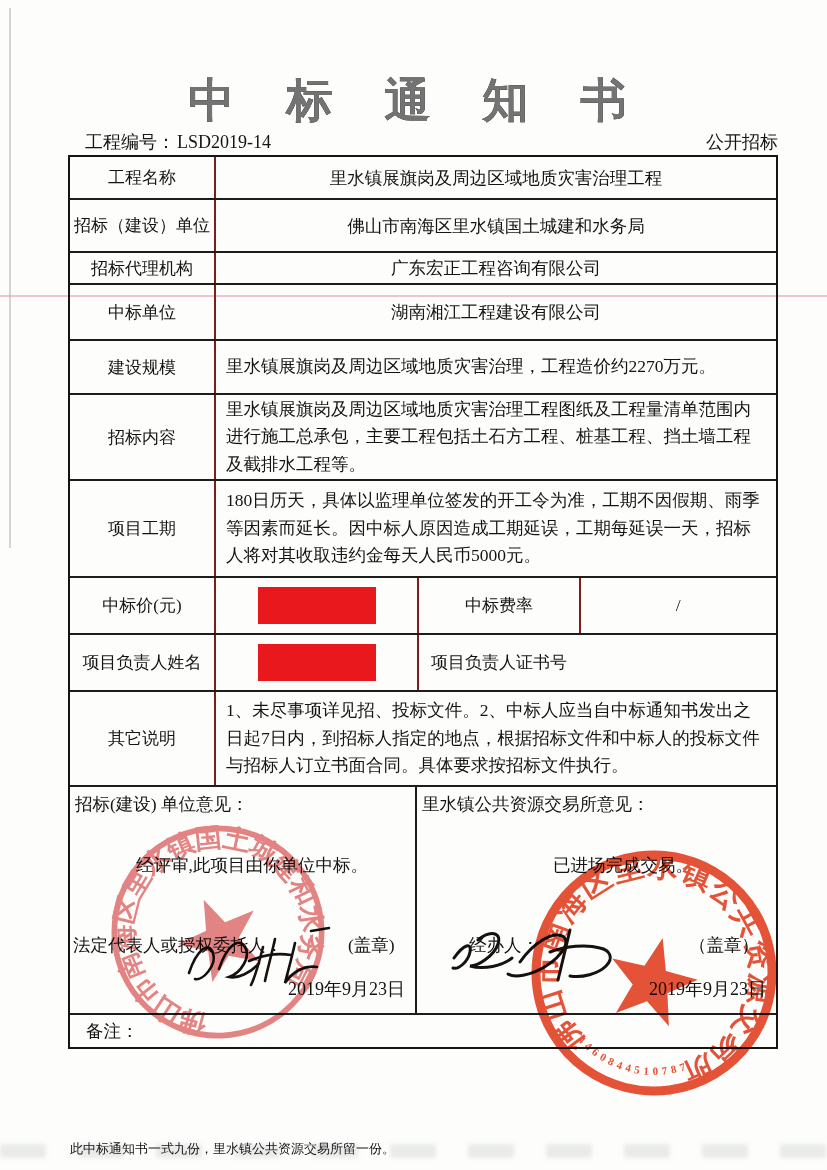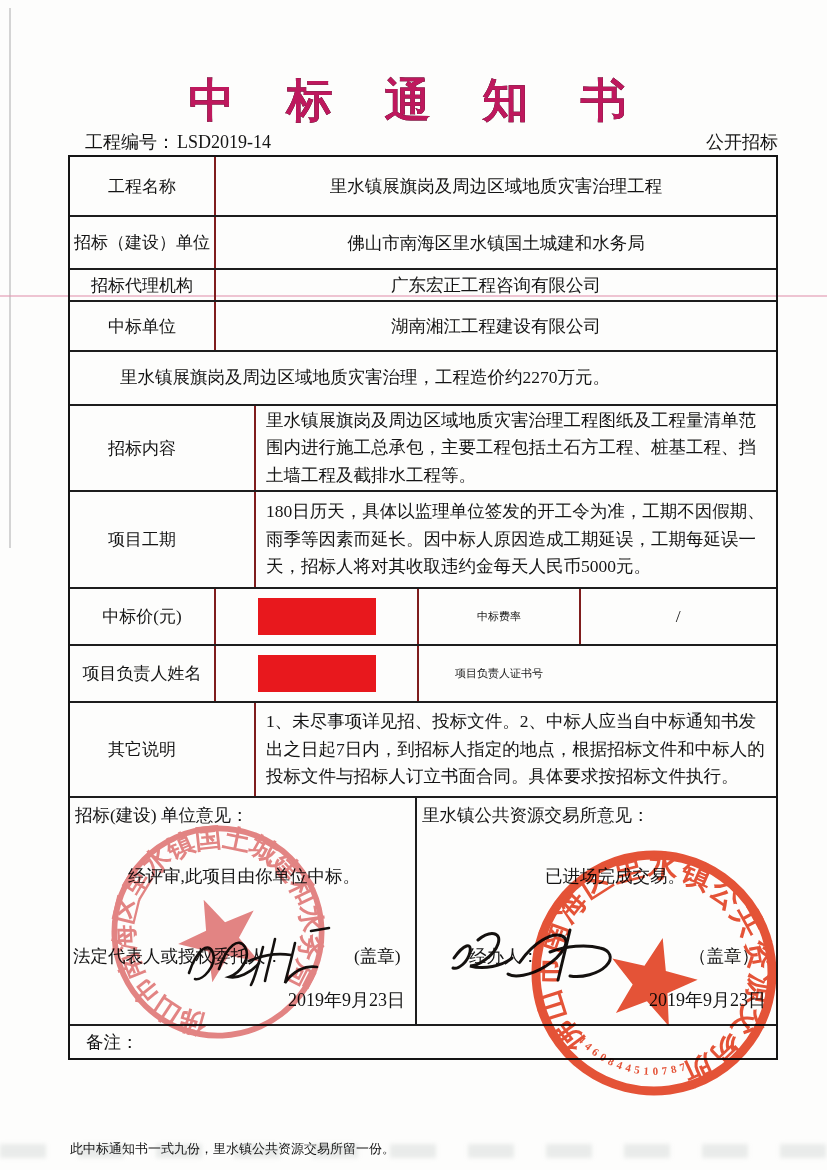--- a/index.html
+++ b/index.html
@@ -10,55 +10,55 @@
   .scan-vline{position:absolute;left:9px;top:8px;width:2px;height:540px;
     background:rgba(120,120,120,.30);}
   .scan-pink{position:absolute;left:0;top:295px;width:827px;height:2px;
     background:rgba(226,150,175,.55);}
   .scan-smudge{position:absolute;left:0;top:1144px;width:827px;height:14px;
     background:repeating-linear-gradient(90deg,rgba(130,145,142,.16) 0 46px,rgba(130,145,142,0) 46px 78px);
     filter:blur(2px);}
 
   .title{position:absolute;top:70px;left:0;width:100%;text-align:center;
     font-size:46px;font-weight:bold;letter-spacing:52px;padding-left:40px;box-sizing:border-box;
-    color:#be185d;text-shadow:0 0 .6px #000;}
+    color:#737373;text-shadow:0 0 .6px #000;}
   .meta{position:absolute;top:130px;left:85px;right:49px;display:flex;
     justify-content:space-between;font-size:18px;}
   .meta .left span{margin-right:2px;}
 
   .award-table{position:absolute;left:68px;top:155px;width:710px;box-sizing:border-box;
     border:2.5px solid #151515;background:transparent;font-size:17.5px;}
   .trow{display:flex;box-sizing:border-box;border-bottom:2px solid #1d1d1d;}
   .trow:last-child{border-bottom:none;}
   .cell{box-sizing:border-box;display:flex;align-items:center;}
   .cell + .cell{border-left:2px solid #7f1d1d;}
   .label-cell{width:144px;flex:0 0 144px;justify-content:center;text-align:center;
     white-space:nowrap;font-size:17px;}
   .value-cell{flex:1 1 auto;justify-content:center;text-align:center;padding:4px 8px;}
-  .value-left{justify-content:flex-start;text-align:left;padding:6px 10px;line-height:1.58;margin-left:40px;}
+  .value-left{justify-content:flex-start;text-align:left;padding:6px 10px;line-height:1.58;}
   .c2{width:203px;flex:0 0 203px;justify-content:center;}
-  .c3{width:162px;flex:0 0 162px;justify-content:center;white-space:nowrap;font-size:11px;}
+  .c3{width:162px;flex:0 0 162px;justify-content:center;white-space:nowrap;font-size:17px;}
   .c4{flex:1 1 auto;justify-content:center;letter-spacing:.5px;}
 
-  .h60{height:60px}.h53{height:53px}.h48{height:32px}.h50{height:50px}.h54{height:54px}
+  .h60{height:43px}.h53{height:53px}.h48{height:32px}.h50{height:56px}.h54{height:54px}
   .h86{height:86px}.h97{height:97px}.h57{height:57px}.h95{height:95px}.h228{height:228px}
   .h32{height:32px}
 
   .redact{width:118px;height:37px;background:#e8181d;}
 
   .opinion{position:relative;box-sizing:border-box;font-size:17.5px;}
   .op-left{width:345px;flex:0 0 345px;}
   .op-right{flex:1 1 auto;border-left:2px solid #1d1d1d;}
   .op-header{position:absolute;top:5px;left:5px;white-space:nowrap;}
-  .op-statement{position:absolute;top:66px;white-space:nowrap;}
+  .op-statement{position:absolute;top:66px;white-space:nowrap;margin-left:8px;}
   .op-left .op-statement{left:58px;}
   .op-right .op-statement{left:128px;}
   .op-sign{position:absolute;top:146px;left:3px;white-space:nowrap;}
   .op-right .op-sign{left:52px;}
-  .seal-note-l{position:absolute;top:146px;left:284px;}
+  .seal-note-l{position:absolute;top:146px;left:278px;}
   .seal-note-r{position:absolute;top:146px;left:272px;}
   .op-date{position:absolute;bottom:12px;right:10px;font-size:18px;}
 
   .remark-row{align-items:flex-start;padding:4px 16px;font-size:17.5px;}
   .footer-note{position:absolute;left:70px;top:1140px;font-size:13px;}
 
   
   .stamp{position:absolute;mix-blend-mode:multiply;pointer-events:none;}
   .stamp-left{left:104px;top:818px;width:228px;height:228px;opacity:.78;transform:rotate(-24deg);}
   .stamp-right{left:523px;top:842px;width:262px;height:262px;opacity:.92;transform:rotate(14deg);}
@@ -101,20 +101,21 @@
       <div class="cell label-cell">招标代理机构</div>
       <div class="cell value-cell">广东宏正工程咨询有限公司</div>
     </div>
 
     <div class="trow h50">
       <div class="cell label-cell">中标单位</div>
       <div class="cell value-cell">湖南湘江工程建设有限公司</div>
     </div>
 
     <div class="trow h54">
+      <div class="cell label-cell">建设规模</div>
       <div class="cell value-cell value-left">里水镇展旗岗及周边区域地质灾害治理，工程造价约2270万元。</div>
     </div>
 
     <div class="trow h86">
       <div class="cell label-cell">招标内容</div>
       <div class="cell value-cell value-left">里水镇展旗岗及周边区域地质灾害治理工程图纸及工程量清单范围内进行施工总承包，主要工程包括土石方工程、桩基工程、挡土墙工程及截排水工程等。</div>
     </div>
 
     <div class="trow h97">
       <div class="cell label-cell">项目工期</div>

